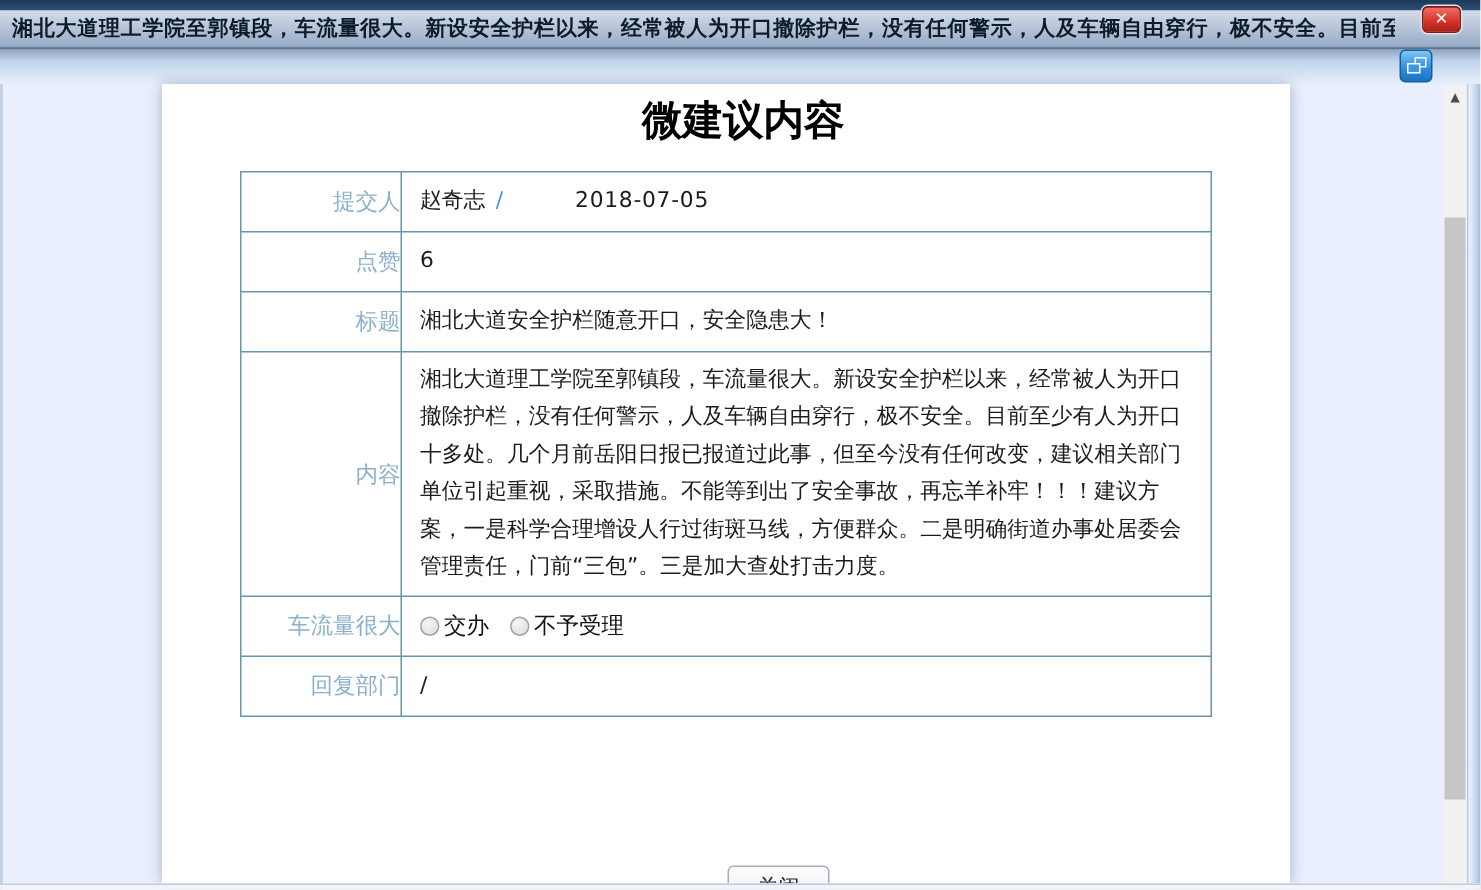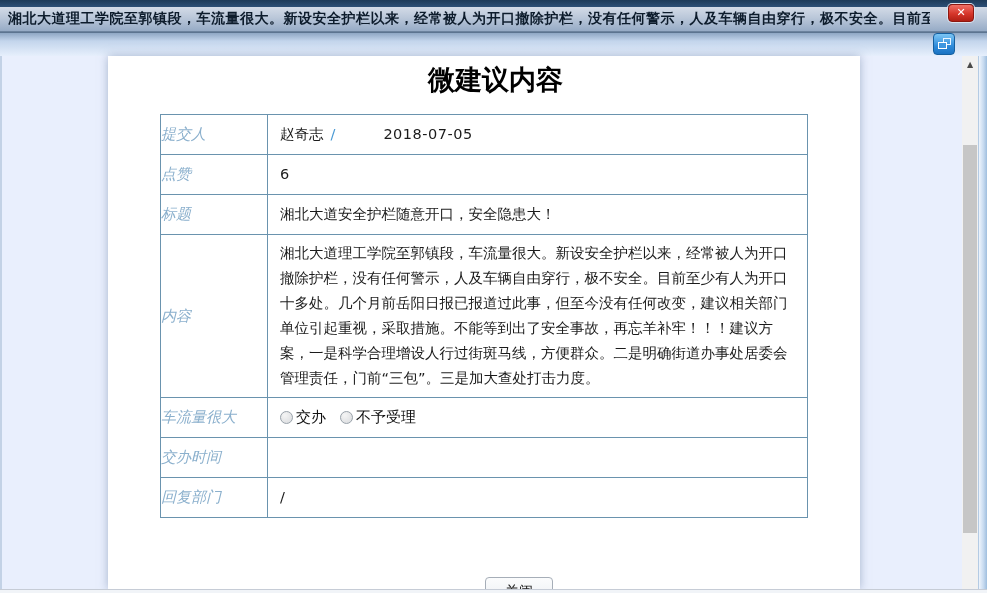--- a/index.html
+++ b/index.html
@@ -32,21 +32,21 @@
     border:1.5px solid #ffffff; background:#3e97e0; }
 
   
   .panel { position:absolute; left:108px; top:56px; width:752px; height:533px;
     background:#ffffff; box-shadow:0 0 9px rgba(110,130,165,0.55); overflow:hidden;padding-left:23px; }
   .heading { margin-top:6px; text-align:center; font-family:"Liberation Serif","DejaVu Serif",serif;
     font-weight:bold; font-size:27px; color:#000; }
 
   table.form { position:absolute; left:52px; top:58px; width:648px; border-collapse:collapse; }
   table.form td { border:1px solid #6a93ae; vertical-align:middle; }
-  td.lbl { width:107px; text-align:left; color:#8bb0cd; font-size:15px;font-style:italic; }
+  td.lbl { width:107px; text-align:right; color:#8bb0cd; font-size:15px; }
   td.val { padding:6px 8px 6px 12px; font-size:14.5px; color:#1b1b1b; line-height:25px; }
   tr.r-small td { height:40px; }
   tr.r-title td { height:40px; }
   tr.r-content td.val { height:152px; vertical-align:middle; }
   tr.r-content td.lbl { height:152px; }
   .sep-slash { color:#4a9ad4; margin:0 7px; }
   .date-txt { letter-spacing:0.5px;margin-left:41px; }
 
   
   .radio-group { display:flex; align-items:flex-end; gap:14px; }
@@ -128,24 +128,20 @@
               <span class="radio-label">交办</span>
             </span>
             <span class="radio-opt">
               <span class="radio-circle"></span>
               <span class="radio-label">不予受理</span>
             </span>
           </div>
         </td>
       </tr>
       <tr class="r-small">
-        <td class="lbl">交办时间</td>
-        <td class="val"></td>
-      </tr>
-      <tr class="r-small">
         <td class="lbl">回复部门</td>
         <td class="val">/</td>
       </tr>
     </tbody>
       </table>
 
     <div class="footer-btn">关闭</div>
   </div>
 
   <div class="scrollbar">

